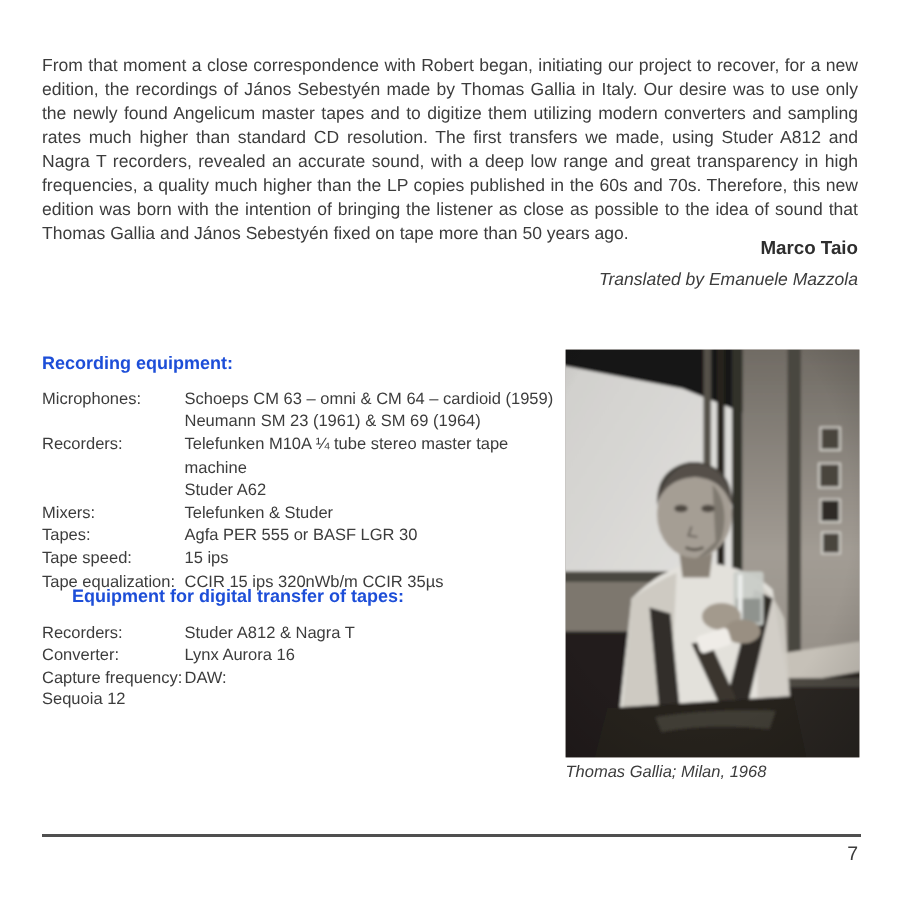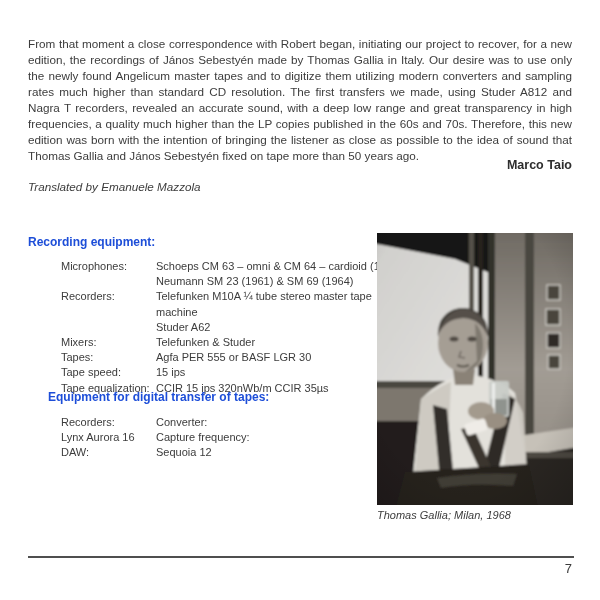--- a/index.html
+++ b/index.html
@@ -24,42 +24,41 @@
     position: absolute;
     left: 28px; top: 158px; width: 544px;
     text-align: right;
     font-weight: bold;
     font-size: 12.5px;
     color: #2e2e2e;
   }
   .translator {
     position: absolute;
     left: 28px; top: 180px; width: 544px;
-    text-align: left;
+    text-align: right;
     font-style: italic;
     font-size: 11.7px;
     color: #3c3c3c;
   }
   .sec-heading {
     position: absolute;
     left: 28px;
     font-weight: bold;
     font-size: 12px;
     color: #1d4ed8;
   }
   .sec-heading.rec { top: 235px; }
   .sec-heading.dig { top: 390px; padding-left: 20px; }
   .equip-table {
     position: absolute;
     left: 28px; width: 350px;
     display: grid;
     grid-template-columns: 95px 1fr;
     font-size: 11px;
     color: #3c3c3c;
-    margin-left: 33px;
   }
   .equip-table.t1 { top: 259px; line-height: 15.2px; }
   .equip-table.t2 { top: 415px; line-height: 14.8px; }
   .equip-table .val { white-space: pre-line; }
   .photo-frame {
     position: absolute;
     left: 377px; top: 233px; width: 196px; height: 272px;
     overflow: hidden;
     background: #8f8a83;
   }
@@ -109,20 +108,21 @@
     <div class="lbl">Tape speed:</div>
     <div class="val">15 ips</div>
     <div class="lbl">Tape equalization:</div>
     <div class="val">CCIR 15 ips 320nWb/m CCIR 35µs</div>
   </div>
 
   <div class="sec-heading dig">Equipment for digital transfer of tapes:</div>
 
   <div class="equip-table t2">
     <div class="lbl">Recorders:</div>
+    <div class="val">Studer A812 &amp; Nagra T</div>
     <div class="lbl">Converter:</div>
     <div class="val">Lynx Aurora 16</div>
     <div class="lbl">Capture frequency:</div>
     <div class="lbl">DAW:</div>
     <div class="val">Sequoia 12</div>
   </div>
 
   <div class="photo-frame">
     <svg width="196" height="272" viewBox="0 0 196 272" xmlns="http://www.w3.org/2000/svg">
       <defs>

